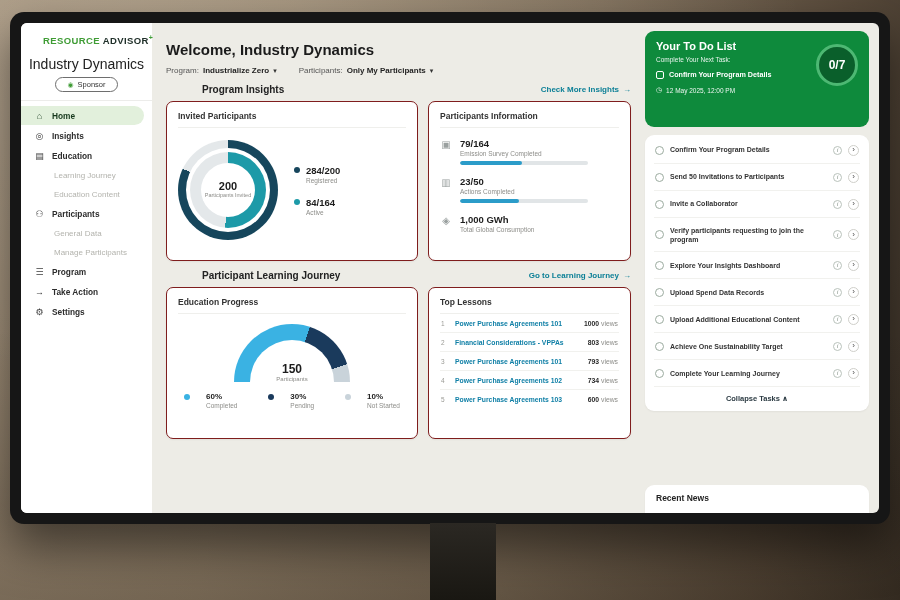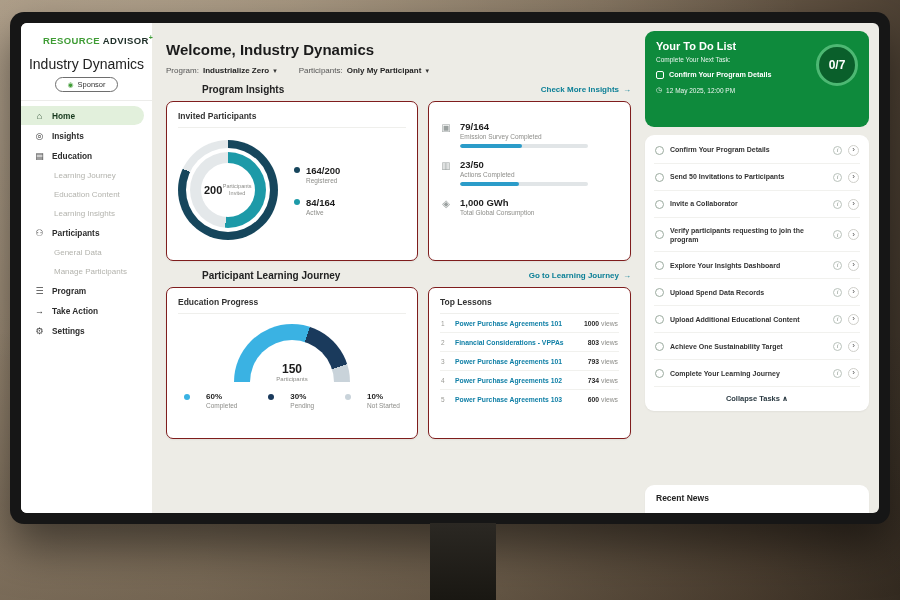--- a/index.html
+++ b/index.html
@@ -69,21 +69,21 @@
   .card-title { font-size:8.5px; font-weight:700; color:#333; padding-bottom:6px; border-bottom:1px solid #efefec; }
   
   .card-invited { width:252px; height:160px; }
   .invited-body { display:flex; align-items:center; gap:16px; padding-top:12px; }
   .donut { position:relative; width:100px; height:100px; flex-shrink:0; }
   .ring { position:absolute; border-radius:50%; }
   #ring-outer { inset:0; }
   #ring-outer::after { content:''; position:absolute; inset:8px; border-radius:50%; background:#fff; }
   #ring-inner { inset:12px; }
   #ring-inner::after { content:''; position:absolute; inset:11px; border-radius:50%; background:#fff; }
-  .donut-center { position:absolute; inset:26px; display:flex; flex-direction:row; align-items:center; justify-content:center; text-align:center; z-index:2; }
+  .donut-center { position:absolute; inset:26px; display:flex; flex-direction:column; align-items:center; justify-content:center; text-align:center; z-index:2; }
   .donut-total { font-size:11px; font-weight:800; color:#1c1c1c; }
   .donut-caption { font-size:5.5px; color:#8b8b87; line-height:1.3; }
   .legend-v { display:flex; flex-direction:column; gap:13px; }
   .legend-entry { display:flex; gap:6px; align-items:flex-start; }
   .dot { width:6px; height:6px; border-radius:50%; margin-top:2px; flex-shrink:0; }
   .legend-value { font-size:9.5px; font-weight:800; color:#1d1d1d; }
   .legend-label { font-size:6.5px; color:#8d8d89; margin-top:1px; }
   
   .card-info { flex:1; height:160px; }
   .stats { padding-top:10px; }
@@ -168,23 +168,20 @@
           <div class="nav-item">
             <span class="nav-icon">▤</span>
             <span>Education</span>
           </div>
           <div class="nav-item sub">
             <span>Learning Journey</span>
           </div>
           <div class="nav-item sub">
             <span>Education Content</span>
           </div>
-          <div class="nav-item sub">
-            <span>Learning Insights</span>
-          </div>
           <div class="nav-item">
             <span class="nav-icon">⚇</span>
             <span>Participants</span>
           </div>
           <div class="nav-item sub">
             <span>General Data</span>
           </div>
           <div class="nav-item sub">
             <span>Manage Participants</span>
           </div>
@@ -207,21 +204,21 @@
       <div class="welcome">Welcome, Industry Dynamics</div>
 
       <div class="filters">
         <div class="filter">
           <span>Program:</span>
           <span class="filter-value">Industrialize Zero</span>
           <span class="caret">▾</span>
         </div>
         <div class="filter">
           <span>Participants:</span>
-          <span class="filter-value">Only My Participant</span>
+          <span class="filter-value">Only My Participants</span>
           <span class="caret">▾</span>
         </div>
       </div>
 
       <div class="section-row">
         <div class="section-title">Program Insights</div>
         <div class="section-link">
           <span>Check More Insights</span>
           <span>→</span>
         </div>
@@ -236,36 +233,37 @@
               <div class="ring" id="ring-inner" style="background: conic-gradient(rgb(29, 154, 168) 0deg, rgb(29, 154, 168) 51.2195%, rgb(228, 232, 234) 51.2195%, rgb(228, 232, 234) 100%);"></div>
               <div class="donut-center">
                 <div class="donut-total">200</div>
                 <div class="donut-caption">Participants Invited</div>
               </div>
             </div>
             <div class="legend-v">
               <div class="legend-entry">
                 <span class="dot" id="reg-dot" style="background: rgb(22, 70, 92);"></span>
                 <span>
-                  <div class="legend-value" id="reg-value">164/200</div>
+                  <div class="legend-value" id="reg-value">284/200</div>
                   <div class="legend-label" id="reg-label">Registered</div>
                 </span>
               </div>
               <div class="legend-entry">
                 <span class="dot" id="act-dot" style="background: rgb(29, 154, 168);"></span>
                 <span>
                   <div class="legend-value" id="act-value">84/164</div>
                   <div class="legend-label" id="act-label">Active</div>
                 </span>
               </div>
             </div>
           </div>
         </div>
 
         <div class="card card-info">
+          <div class="card-title">Participants Information</div>
           <div class="stats" id="stats">
               <div class="stat">
                 <span class="stat-icon">▣</span>
                 <div>
                   <div class="stat-value">79/164</div>
                   <div class="stat-label">Emission Survey Completed</div>
                   <div class="bar">
                     <div class="bar-fill" style="width: 48.2%;"></div>
                   </div>
                 </div>

